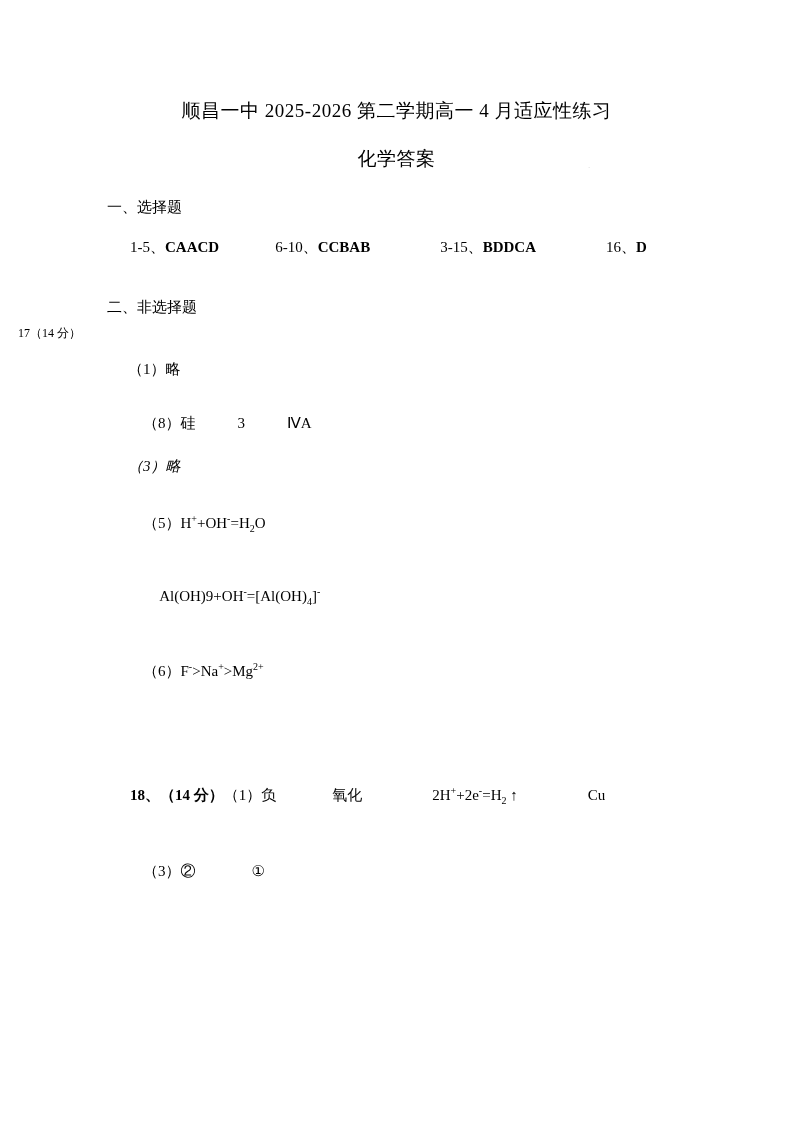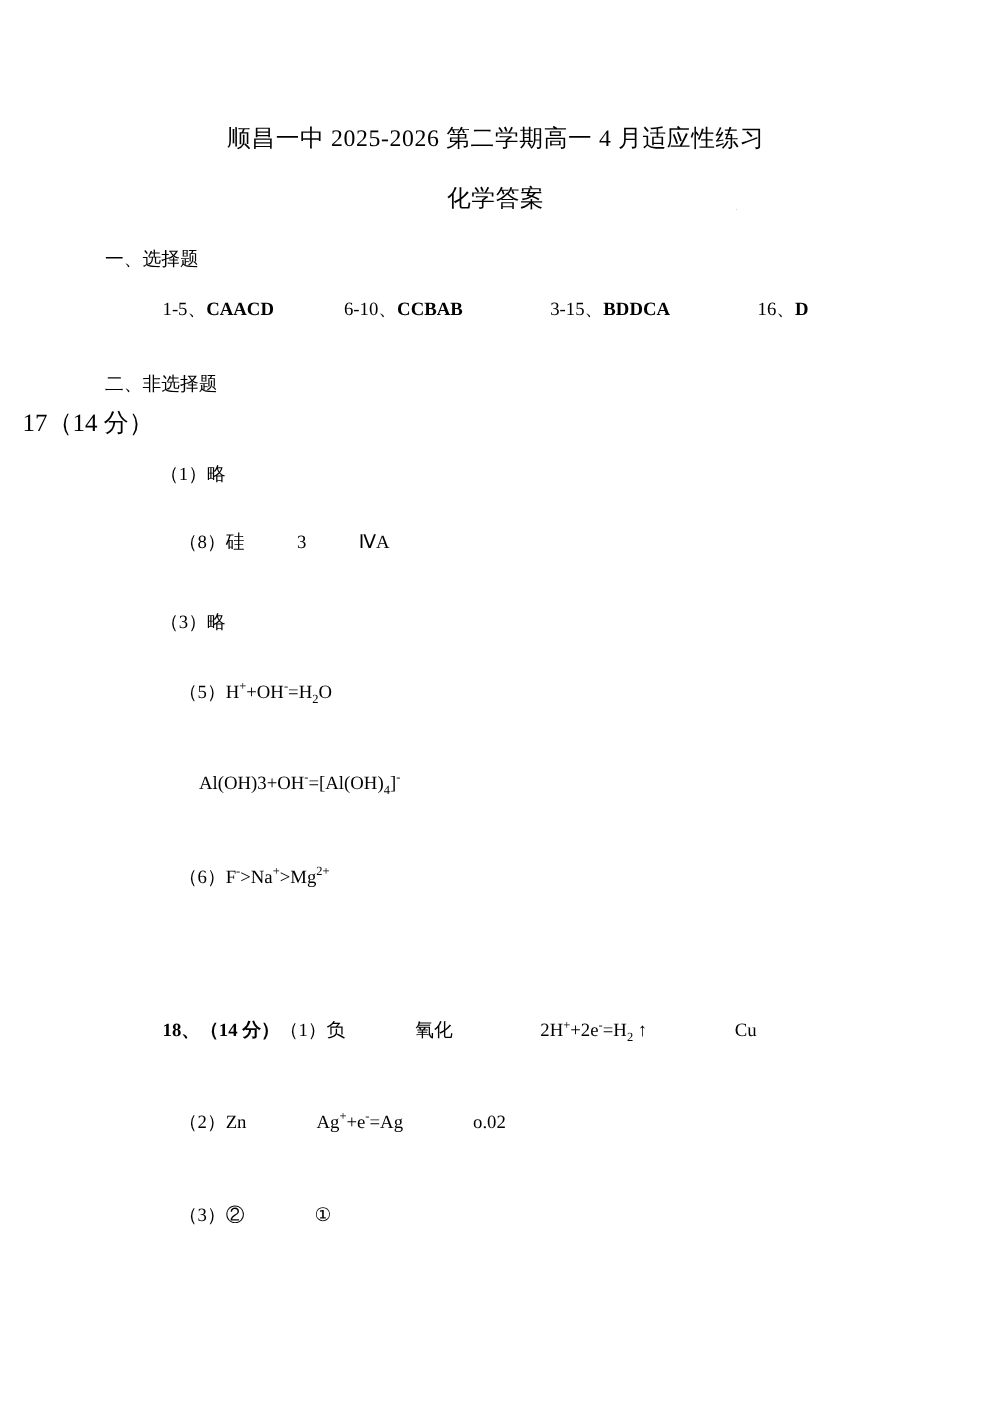--- a/index.html
+++ b/index.html
@@ -25,21 +25,21 @@
   .title-line {
     text-align: center;
     font-family: "Liberation Serif", serif;
     font-size: 19px;
     letter-spacing: 0.5px;
   }
   #title1 { margin-top: 98px; }
   #title2 { margin-top: 22px; font-family: Liberation Serif, serif; }
   .section-head {
     font-size: 15px;
-    margin-left: 84px;
+    margin-left: 107px;
     margin-top: 26px;
     font-family: "Liberation Serif", serif;
   }
   .bodyline {
     font-size: 15px;
     margin-left: 115px;
     margin-top: 8px;
     font-family: "Liberation Serif", serif;
     white-space: pre;
   }
@@ -73,52 +73,49 @@
   <div class="title-line" id="title2">化学答案</div>
 
   <div class="section-head">一、选择题</div>
 
   <div class="bodyline" style="margin-top:4px;">
     <span>1-5、</span><b>CAACD</b><span class="sp3"></span><span>6-10、</span><b>CCBAB</b><span class="sp4"></span><span>3-15、</span><b>BDDCA</b><span class="sp4"></span><span>16、</span><b>D</b>
   </div>
 
   <div class="section-head" style="margin-top:24px;">二、非选择题</div>
 
-  <div class="bodyline" style="margin-top:8px; font-size:20px;margin-left:18px;">17（14 分）</div>
+  <div class="bodyline" style="margin-top:8px; font-size:12px;margin-left:18px;">17（14 分）</div>
 
   <div class="bodyline indent1" style="margin-top:18px;">（1）略</div>
 
   <div class="bodyline indent1" style="margin-top:18px;">
     <span>（8）硅</span><span class="sp2"></span><span>3</span><span class="sp2"></span><span>ⅣA</span>
   </div>
 
-  <div class="bodyline indent1" style="margin-top:28px;">（3）略</div>
+  <div class="bodyline indent1" style="margin-top:7px;font-style:italic;">（3）略</div>
 
 
   <div class="bodyline indent1" style="margin-top:20px;">
     <span>（5）H</span><sup>+</sup><span>+OH</span><sup>-</sup><span>=H</span><sub>2</sub><span>O</span>
   </div>
 
   <div class="bodyline indent2" style="margin-top:18px;">
-    <span>Al(OH)3+OH</span><sup>-</sup><span>=[Al(OH)</span><sub>4</sub><span>]</span><sup>-</sup>
+    <span>Al(OH)9+OH</span><sup>-</sup><span>=[Al(OH)</span><sub>4</sub><span>]</span><sup>-</sup>
   </div>
 
   <div class="bodyline indent1" style="margin-top:20px;">
     <span>（6）F</span><sup>-</sup><span>&gt;Na</span><sup>+</sup><span>&gt;Mg</span><sup>2+</sup>
   </div>
 
   <div class="gapbig"></div>
 
   <div class="bodyline" style="margin-top:44px; font-size:15px;">
     <b>18、（14 分）</b><span>（1）负</span><span class="sp3"></span><span>氧化</span><span class="sp4"></span><span>2H</span><sup>+</sup><span>+2e</span><sup>-</sup><span>=H</span><sub>2</sub><span> ↑</span><span class="sp4"></span><span>Cu</span>
   </div>
 
-  <div class="bodyline indent1" style="margin-top:18px;">
-    <span>（2）Zn</span><span class="sp3"></span><span>Ag</span><sup>+</sup><span>+e</span><sup>-</sup><span>=Ag</span><span class="sp3"></span><span>o.02</span>
-  </div>
 
   <div class="bodyline indent1" style="margin-top:22px;">
     <span>（3）</span><span>②</span><span class="sp3"></span><span>①</span>
   </div>
 
   <div class="bodyline" style="margin-top:48px;">
     <span class="sp4"></span><span class="sp4"></span><span class="sp4"></span><span class="sp4"></span><span class="sp4"></span>
   </div>
 
 </div>

